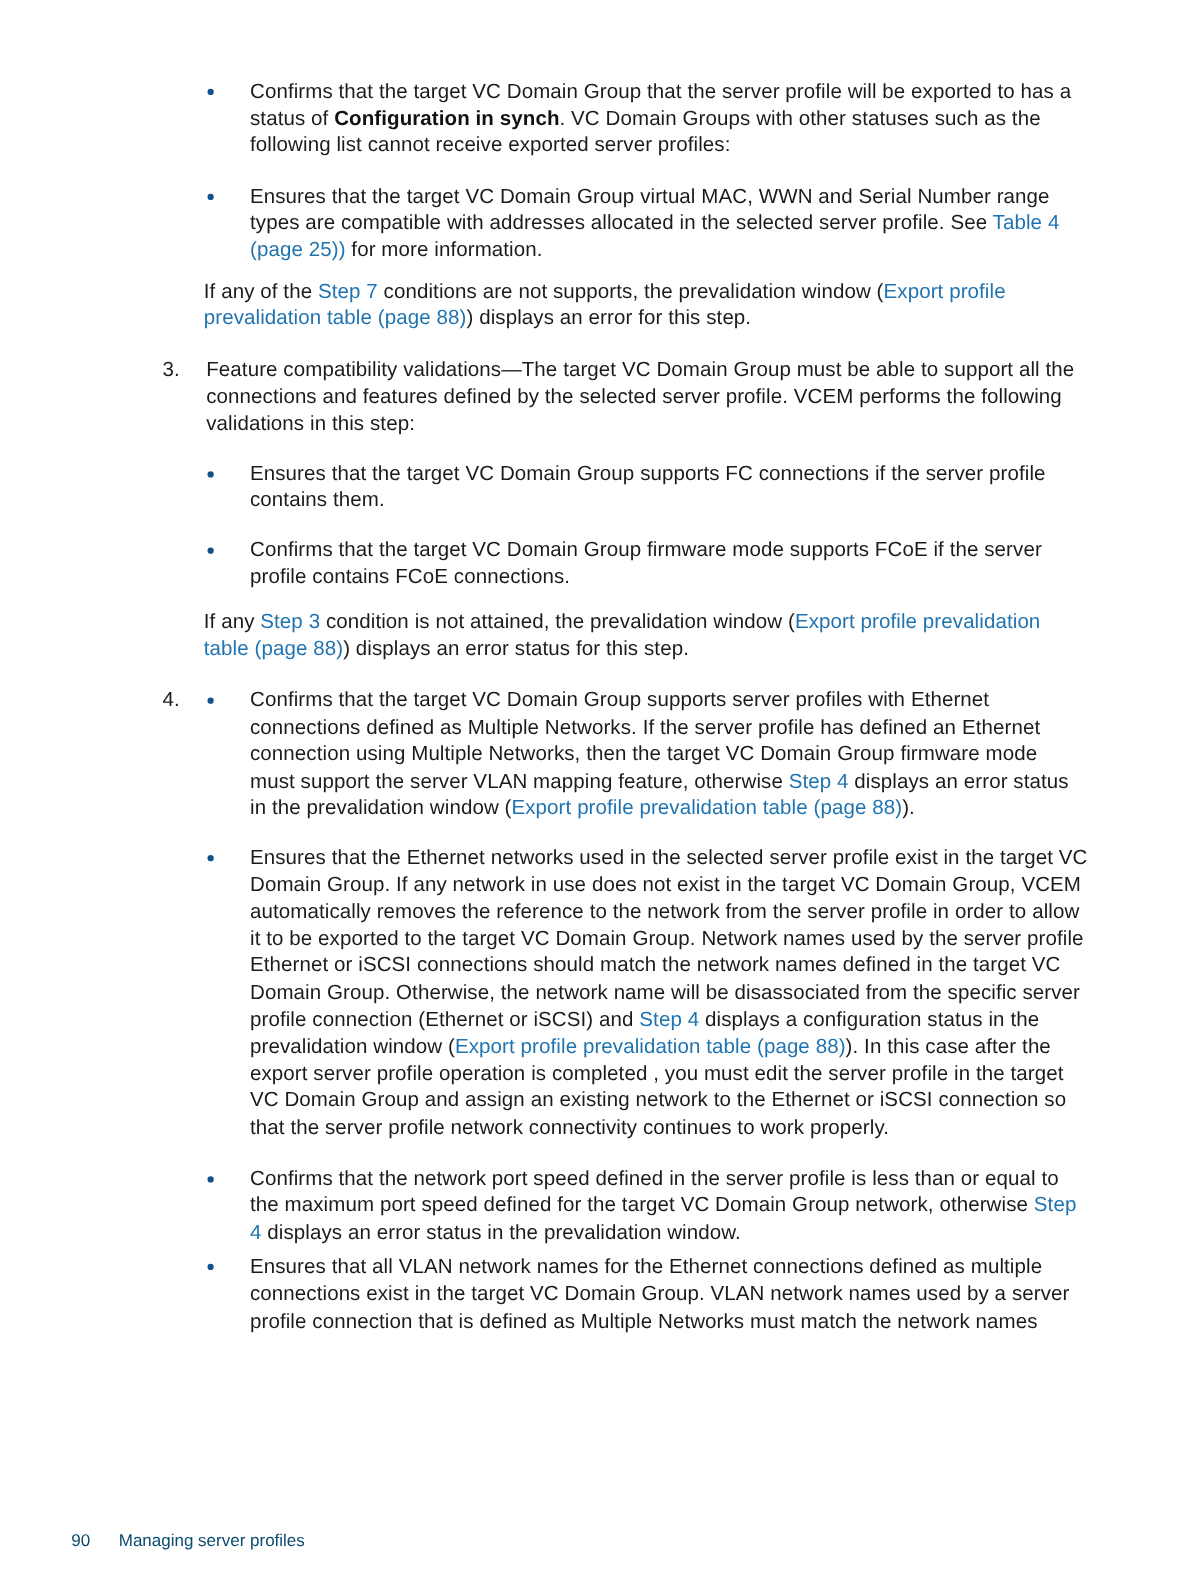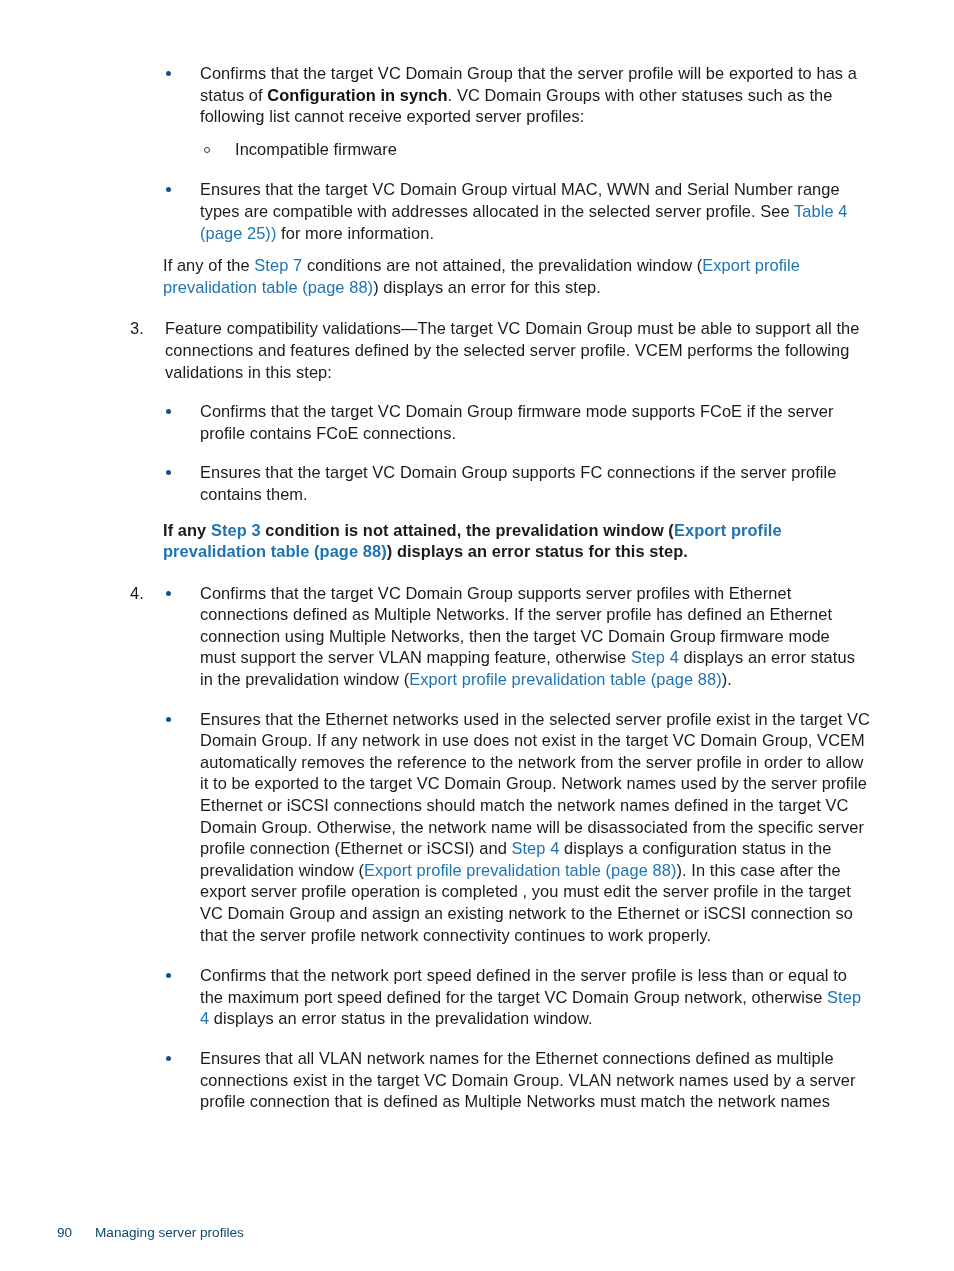--- a/index.html
+++ b/index.html
@@ -129,51 +129,47 @@
 <div class="page">
 
   <div class="content">
 
     <div class="bullet-item para">
       <span class="bullet-dot"></span>
       <span><span>Confirms that the target VC Domain Group that the server profile will be exported to has a status of </span><b>Configuration in synch</b><span>. VC Domain Groups with other statuses such as the following list cannot receive exported server profiles:</span></span>
     </div>
 
 
-    <div class="subbullet-item para">
-      <span class="subbullet-ring"></span>
-      <span>Incompatible firmware</span>
-    </div>
 
     <div class="bullet-item para" style="margin-top:19px;">
       <span class="bullet-dot"></span>
       <span><span>Ensures that the target VC Domain Group virtual MAC, WWN and Serial Number range types are compatible with addresses allocated in the selected server profile. See </span><a class="lnk" href="#">Table 4 (page 25))</a><span> for more information.</span></span>
     </div>
 
     <div class="flush-para para">
-      <span>If any of the </span><a class="lnk" href="#">Step 7</a><span> conditions are not attained, the prevalidation window (</span><a class="lnk" href="#">Export profile prevalidation table (page 88)</a><span>) displays an error for this step.</span>
+      <span>If any of the </span><a class="lnk" href="#">Step 7</a><span> conditions are not supports, the prevalidation window (</span><a class="lnk" href="#">Export profile prevalidation table (page 88)</a><span>) displays an error for this step.</span>
     </div>
 
     <div class="num-item para" style="margin-top:20px;">
       <span class="num-marker">3.</span>
       <span>Feature compatibility validations—The target VC Domain Group must be able to support all the connections and features defined by the selected server profile. VCEM performs the following validations in this step:</span>
     </div>
 
 
     <div class="bullet-item para" style="margin-top:18px;">
       <span class="bullet-dot"></span>
+      <span>Ensures that the target VC Domain Group supports FC connections if the server profile contains them.</span>
+    </div>
+
+    <div class="bullet-item para" style="margin-top:18px;">
+      <span class="bullet-dot"></span>
       <span>Confirms that the target VC Domain Group firmware mode supports FCoE if the server profile contains FCoE connections.</span>
     </div>
 
-    <div class="bullet-item para" style="margin-top:18px;">
-      <span class="bullet-dot"></span>
-      <span>Ensures that the target VC Domain Group supports FC connections if the server profile contains them.</span>
-    </div>
-
-    <div class="flush-para para" style="margin-top:14px;font-weight:bold;">
+    <div class="flush-para para" style="margin-top:14px;">
       <span>If any </span><a class="lnk" href="#">Step 3</a><span> condition is not attained, the prevalidation window (</span><a class="lnk" href="#">Export profile prevalidation table (page 88)</a><span>) displays an error status for this step.</span>
     </div>
 
     <div class="num-item para" style="margin-top:20px;">
       <span class="num-marker">4.</span>
     </div>
 
     <div class="bullet-item para" style="margin-top:16px;">
       <span class="bullet-dot"></span>
       <span><span>Confirms that the target VC Domain Group supports server profiles with Ethernet connections defined as Multiple Networks. If the server profile has defined an Ethernet connection using Multiple Networks, then the target VC Domain Group firmware mode must support the server VLAN mapping feature, otherwise </span><a class="lnk" href="#">Step 4</a><span> displays an error status in the prevalidation window (</span><a class="lnk" href="#">Export profile prevalidation table (page 88)</a><span>).</span></span>
@@ -182,21 +178,21 @@
     <div class="bullet-item para" style="margin-top:18px;">
       <span class="bullet-dot"></span>
       <span><span>Ensures that the Ethernet networks used in the selected server profile exist in the target VC Domain Group. If any network in use does not exist in the target VC Domain Group, VCEM automatically removes the reference to the network from the server profile in order to allow it to be exported to the target VC Domain Group. Network names used by the server profile Ethernet or iSCSI connections should match the network names defined in the target VC Domain Group. Otherwise, the network name will be disassociated from the specific server profile connection (Ethernet or iSCSI) and </span><a class="lnk" href="#">Step 4</a><span> displays a configuration status in the prevalidation window (</span><a class="lnk" href="#">Export profile prevalidation table (page 88)</a><span>). In this case after the export server profile operation is completed , you must edit the server profile in the target VC Domain Group and assign an existing network to the Ethernet or iSCSI connection so that the server profile network connectivity continues to work properly.</span></span>
     </div>
 
     <div class="bullet-item para" style="margin-top:19px;">
       <span class="bullet-dot"></span>
       <span><span>Confirms that the network port speed defined in the server profile is less than or equal to the maximum port speed defined for the target VC Domain Group network, otherwise </span><a class="lnk" href="#">Step 4</a><span> displays an error status in the prevalidation window.</span></span>
     </div>
 
-    <div class="bullet-item para" style="margin-top:18px;">
+    <div class="bullet-item para" style="margin-top:6px;">
       <span class="bullet-dot"></span>
       <span>Ensures that all VLAN network names for the Ethernet connections defined as multiple connections exist in the target VC Domain Group. VLAN network names used by a server profile connection that is defined as Multiple Networks must match the network names</span>
     </div>
 
   </div>
 
   <div class="footer">
     <span class="pgnum">90</span><span class="ftitle">Managing server profiles</span>
   </div>
 

